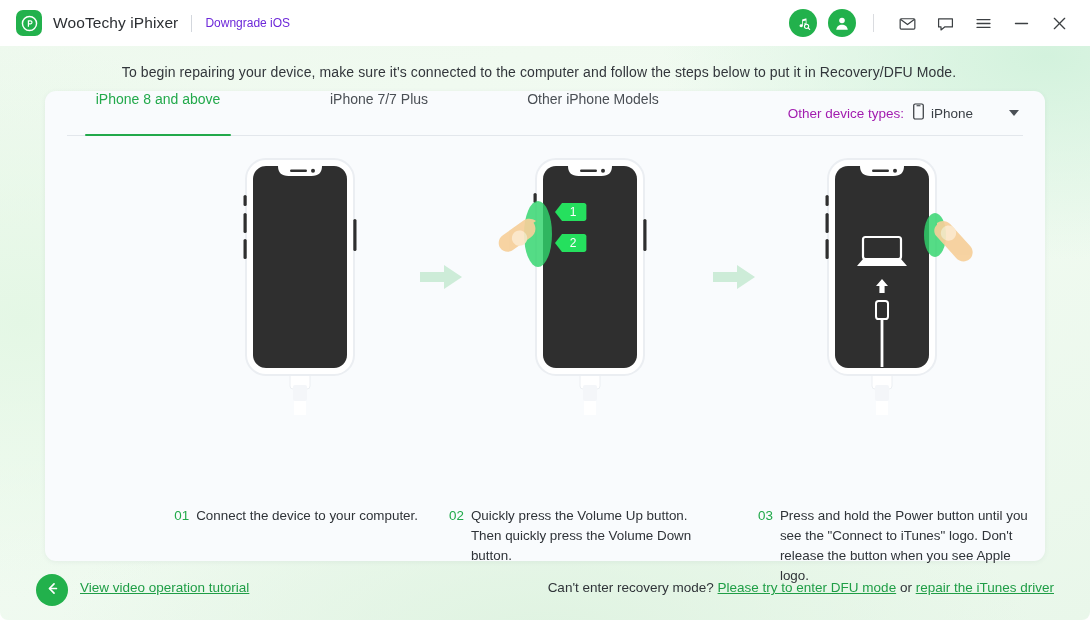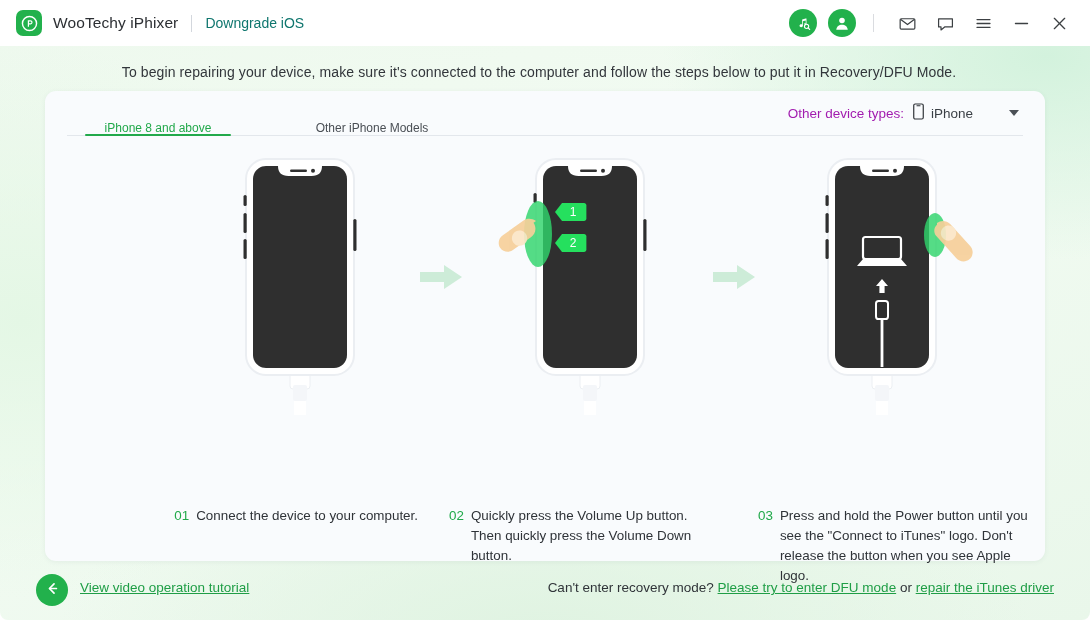--- a/index.html
+++ b/index.html
@@ -44,22 +44,22 @@
     color: #2c2f33;
     letter-spacing: .1px;
     white-space: nowrap;
   }
   .title-sep {
     width: 1px; height: 17px;
     background: #d3d7dd;
     margin: 0 13px;
   }
   .module-name {
-    font-size: 14px;
-    color: #0f766e;
+    font-size: 12px;
+    color: #6d28d9;
     white-space: nowrap;
   }
   .titlebar-right {
     margin-left: auto;
     display: flex;
     align-items: center;
     gap: 0;
   }
   .circ-icon {
     width: 28px; height: 28px;
@@ -114,26 +114,26 @@
   
   .tabbar {
     position: relative;
     height: 45px;
     margin: 0 22px;
     border-bottom: 1px solid #e3e7ec;
     display: flex;
     align-items: center;
   }
   .tab {
-    font-size: 12px;
+    font-size: 14px;
     color: #4a4f55;
     position: relative;
     height: 100%;
     display: flex;
-    align-items: flex-end;
+    align-items: flex-start;
     justify-content: center;
     white-space: nowrap;
   }
   .tab-0 { width: 146px; margin-left: 18px; }
   .tab-1 { width: 146px; margin-left: 75px; }
   .tab-2 { width: 146px; margin-left: 68px; }
   .tab.active { color: #22a94b; }
   .tab.active::after {
     content: "";
     position: absolute;
@@ -316,20 +316,23 @@
   <div class="body-area">
 
     <div class="intro-text">To begin repairing your device, make sure it's connected to the computer and follow the steps below to put it in Recovery/DFU Mode.</div>
 
     <div class="card">
 
       <div class="tabbar">
         <div class="tab tab-0 active">
           <span>iPhone 8 and above</span>
         </div>
+        <div class="tab tab-1">
+          <span>iPhone 7/7 Plus</span>
+        </div>
         <div class="tab tab-2">
           <span>Other iPhone Models</span>
         </div>
 
         <div class="devtype">
           <span class="devtype-label">Other device types:</span>
           <span>
             <svg width="11" height="17" viewBox="0 0 12 18">
               <rect x="0.8" y="0.8" width="10.4" height="16.4" rx="1.6" fill="none" stroke="#2f3338" stroke-width="1.3"></rect>
               <line x1="4.3" y1="2.6" x2="7.7" y2="2.6" stroke="#2f3338" stroke-width="1.1" stroke-linecap="round"></line>

